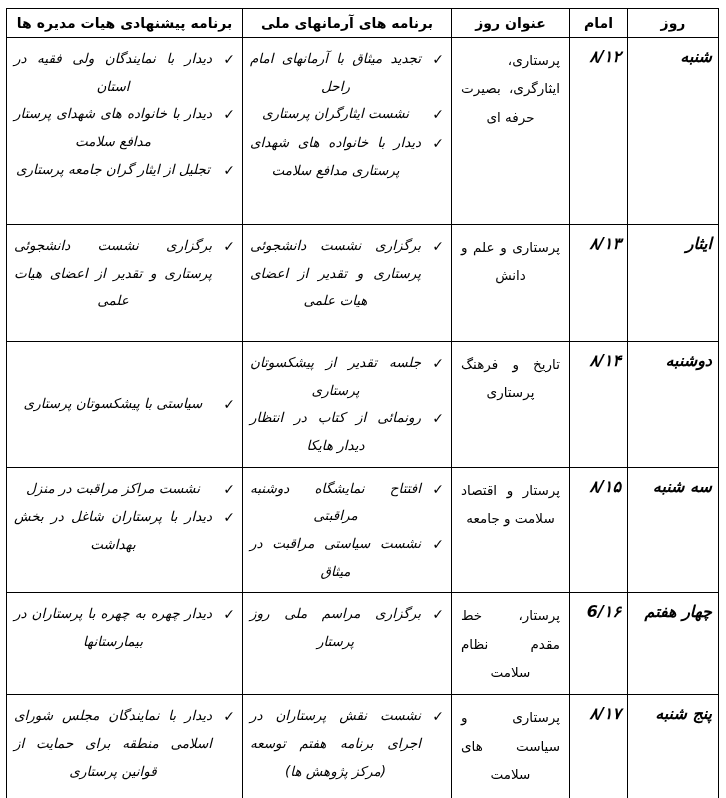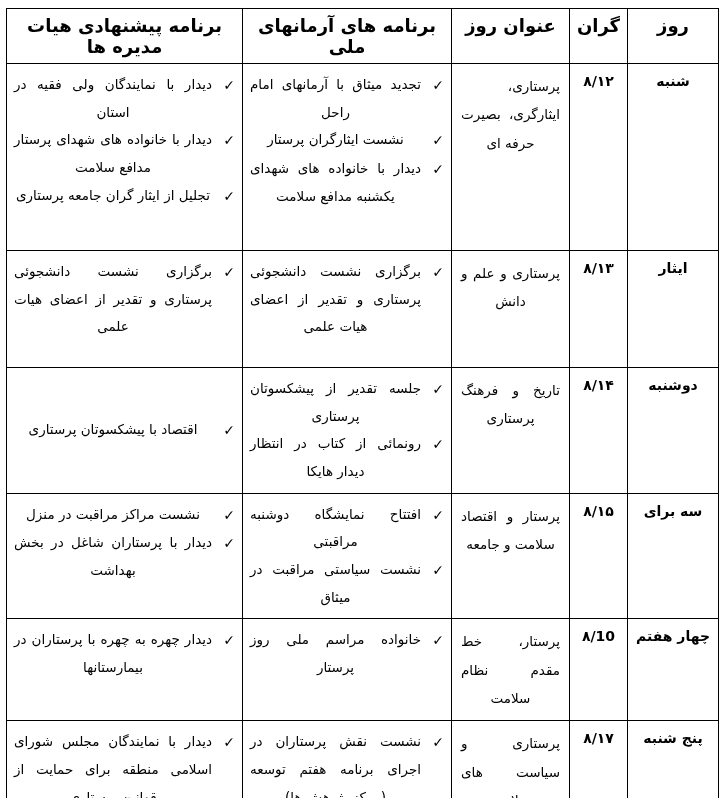--- a/index.html
+++ b/index.html
@@ -21,34 +21,35 @@
     table-layout: fixed;
     width: 712px;
   }
   th, td {
     border: 1.5px solid #000000;
     vertical-align: top;
     overflow: hidden;
   }
   th {
     font-weight: bold;
-    font-size: 18px;
+    font-size: 14px;
     text-align: center;
     padding: 6px 3px;
     margin-left: 44px;
   }
   td {
     font-size: 13.5px;
     padding: 7px 6px;
   }
   td.day, td.date {
     font-weight: bold;
-    font-size: 14px;
-    text-align: center;
+    font-size: 16px;
+    text-align: right;
     padding-top: 9px;
+    font-style: italic;
   }
   td.title {
     text-align: justify;
     text-align-last: center;
     line-height: 2.1;
     padding: 8px 9px;
   }
   td.prog { padding: 7px 7px; }
   .item {
     display: flex;
@@ -59,20 +60,21 @@
     flex: 0 0 15px;
     font-weight: bold;
     font-size: 14px;
     line-height: 2.05;
   }
   .item-text {
     flex: 1 1 auto;
     text-align: justify;
     text-align-last: center;
     line-height: 2.05;
+    font-style: italic;
   }
   
   tr.r1 td { height: 170px; }
   tr.r2 td { height: 100px; }
   tr.r3 td { height: 95px; }
   tr.r4 td { height: 95px; }
   tr.r5 td { height: 48px; }
   tr.r6 td { height: 93px; }
   
   tr.r3 td.board { vertical-align: middle; }
@@ -85,43 +87,43 @@
     <colgroup>
       <col style="width:91px">
       <col style="width:58px">
       <col style="width:118px">
       <col style="width:209px">
       <col style="width:236px">
     </colgroup>
     <thead>
       <tr>
         <th>روز</th>
-        <th>گران</th>
+        <th>امام</th>
         <th>عنوان روز</th>
         <th>برنامه های آرمانهای ملی</th>
         <th>برنامه پیشنهادی هیات مدیره ها</th>
       </tr>
     </thead>
     <tbody id="table-body">
         <tr class="r1">
     <td class="day">شنبه</td>
     <td class="date">۸/۱۲</td>
     <td class="title">پرستاری، ایثارگری، بصیرت حرفه ای</td>
     <td class="prog national">
             <div class="item">
     <span class="check">✓</span>
     <span class="item-text">تجدید میثاق با آرمانهای امام راحل</span>
   </div>
             <div class="item">
     <span class="check">✓</span>
-    <span class="item-text">نشست ایثارگران پرستار</span>
-  </div>
-            <div class="item">
-    <span class="check">✓</span>
-    <span class="item-text">دیدار با خانواده های شهدای یکشنبه مدافع سلامت</span>
+    <span class="item-text">نشست ایثارگران پرستاری</span>
+  </div>
+            <div class="item">
+    <span class="check">✓</span>
+    <span class="item-text">دیدار با خانواده های شهدای پرستاری مدافع سلامت</span>
   </div>
           </td>
     <td class="prog board">
             <div class="item">
     <span class="check">✓</span>
     <span class="item-text">دیدار با نمایندگان ولی فقیه در استان</span>
   </div>
             <div class="item">
     <span class="check">✓</span>
     <span class="item-text">دیدار با خانواده های شهدای پرستار مدافع سلامت</span>
@@ -159,26 +161,26 @@
     <span class="item-text">جلسه تقدیر از پیشکسوتان پرستاری</span>
   </div>
             <div class="item">
     <span class="check">✓</span>
     <span class="item-text">رونمائی از کتاب در انتظار دیدار هایکا</span>
   </div>
           </td>
     <td class="prog board">
             <div class="item">
     <span class="check">✓</span>
-    <span class="item-text">اقتصاد با پیشکسوتان پرستاری</span>
+    <span class="item-text">سیاستی با پیشکسوتان پرستاری</span>
   </div>
           </td>
   </tr>
         <tr class="r4">
-    <td class="day">سه برای</td>
+    <td class="day">سه شنبه</td>
     <td class="date">۸/۱۵</td>
     <td class="title">پرستار و اقتصاد سلامت و جامعه</td>
     <td class="prog national">
             <div class="item">
     <span class="check">✓</span>
     <span class="item-text">افتتاح نمایشگاه دوشنبه مراقبتی</span>
   </div>
             <div class="item">
     <span class="check">✓</span>
     <span class="item-text">نشست سیاستی مراقبت در میثاق</span>
@@ -190,26 +192,26 @@
     <span class="item-text">نشست مراکز مراقبت در منزل</span>
   </div>
             <div class="item">
     <span class="check">✓</span>
     <span class="item-text">دیدار با پرستاران شاغل در بخش بهداشت</span>
   </div>
           </td>
   </tr>
         <tr class="r5">
     <td class="day">چهار هفتم</td>
-    <td class="date">۸/10</td>
+    <td class="date">6/۱۶</td>
     <td class="title">پرستار، خط مقدم نظام سلامت</td>
     <td class="prog national">
             <div class="item">
     <span class="check">✓</span>
-    <span class="item-text">خانواده مراسم ملی روز پرستار</span>
+    <span class="item-text">برگزاری مراسم ملی روز پرستار</span>
   </div>
           </td>
     <td class="prog board">
             <div class="item">
     <span class="check">✓</span>
     <span class="item-text">دیدار چهره به چهره با پرستاران در بیمارستانها</span>
   </div>
           </td>
   </tr>
         <tr class="r6">

